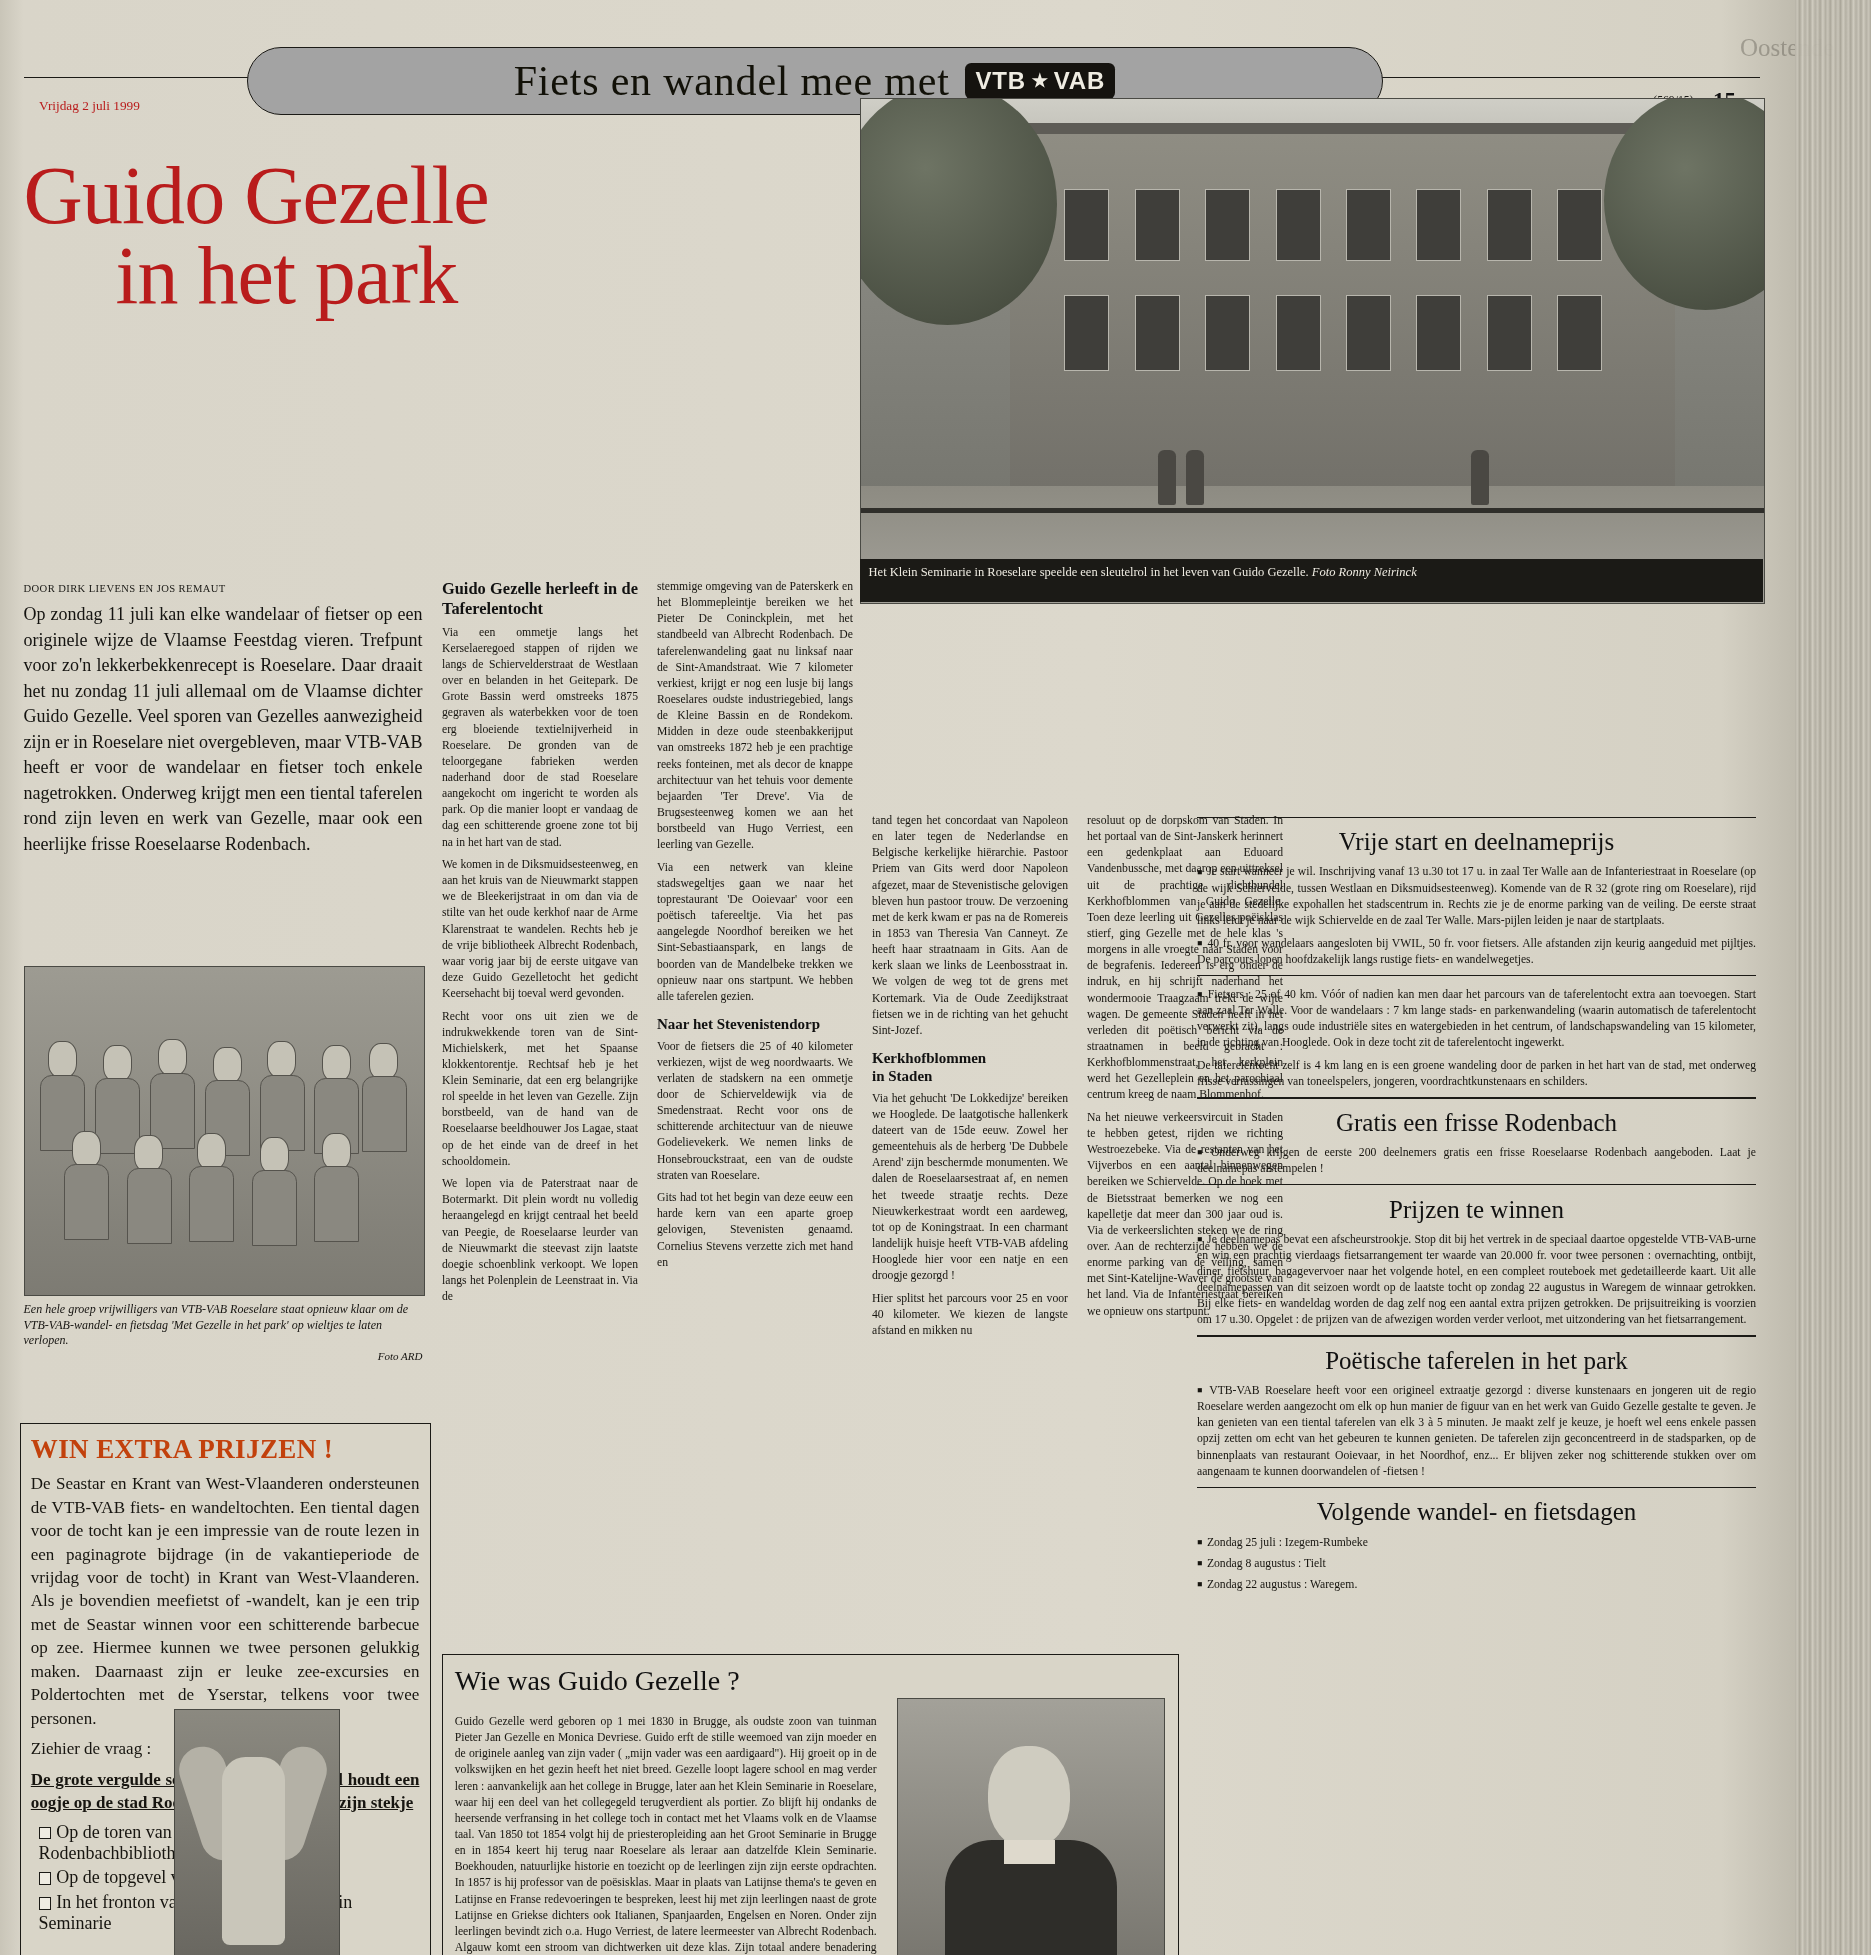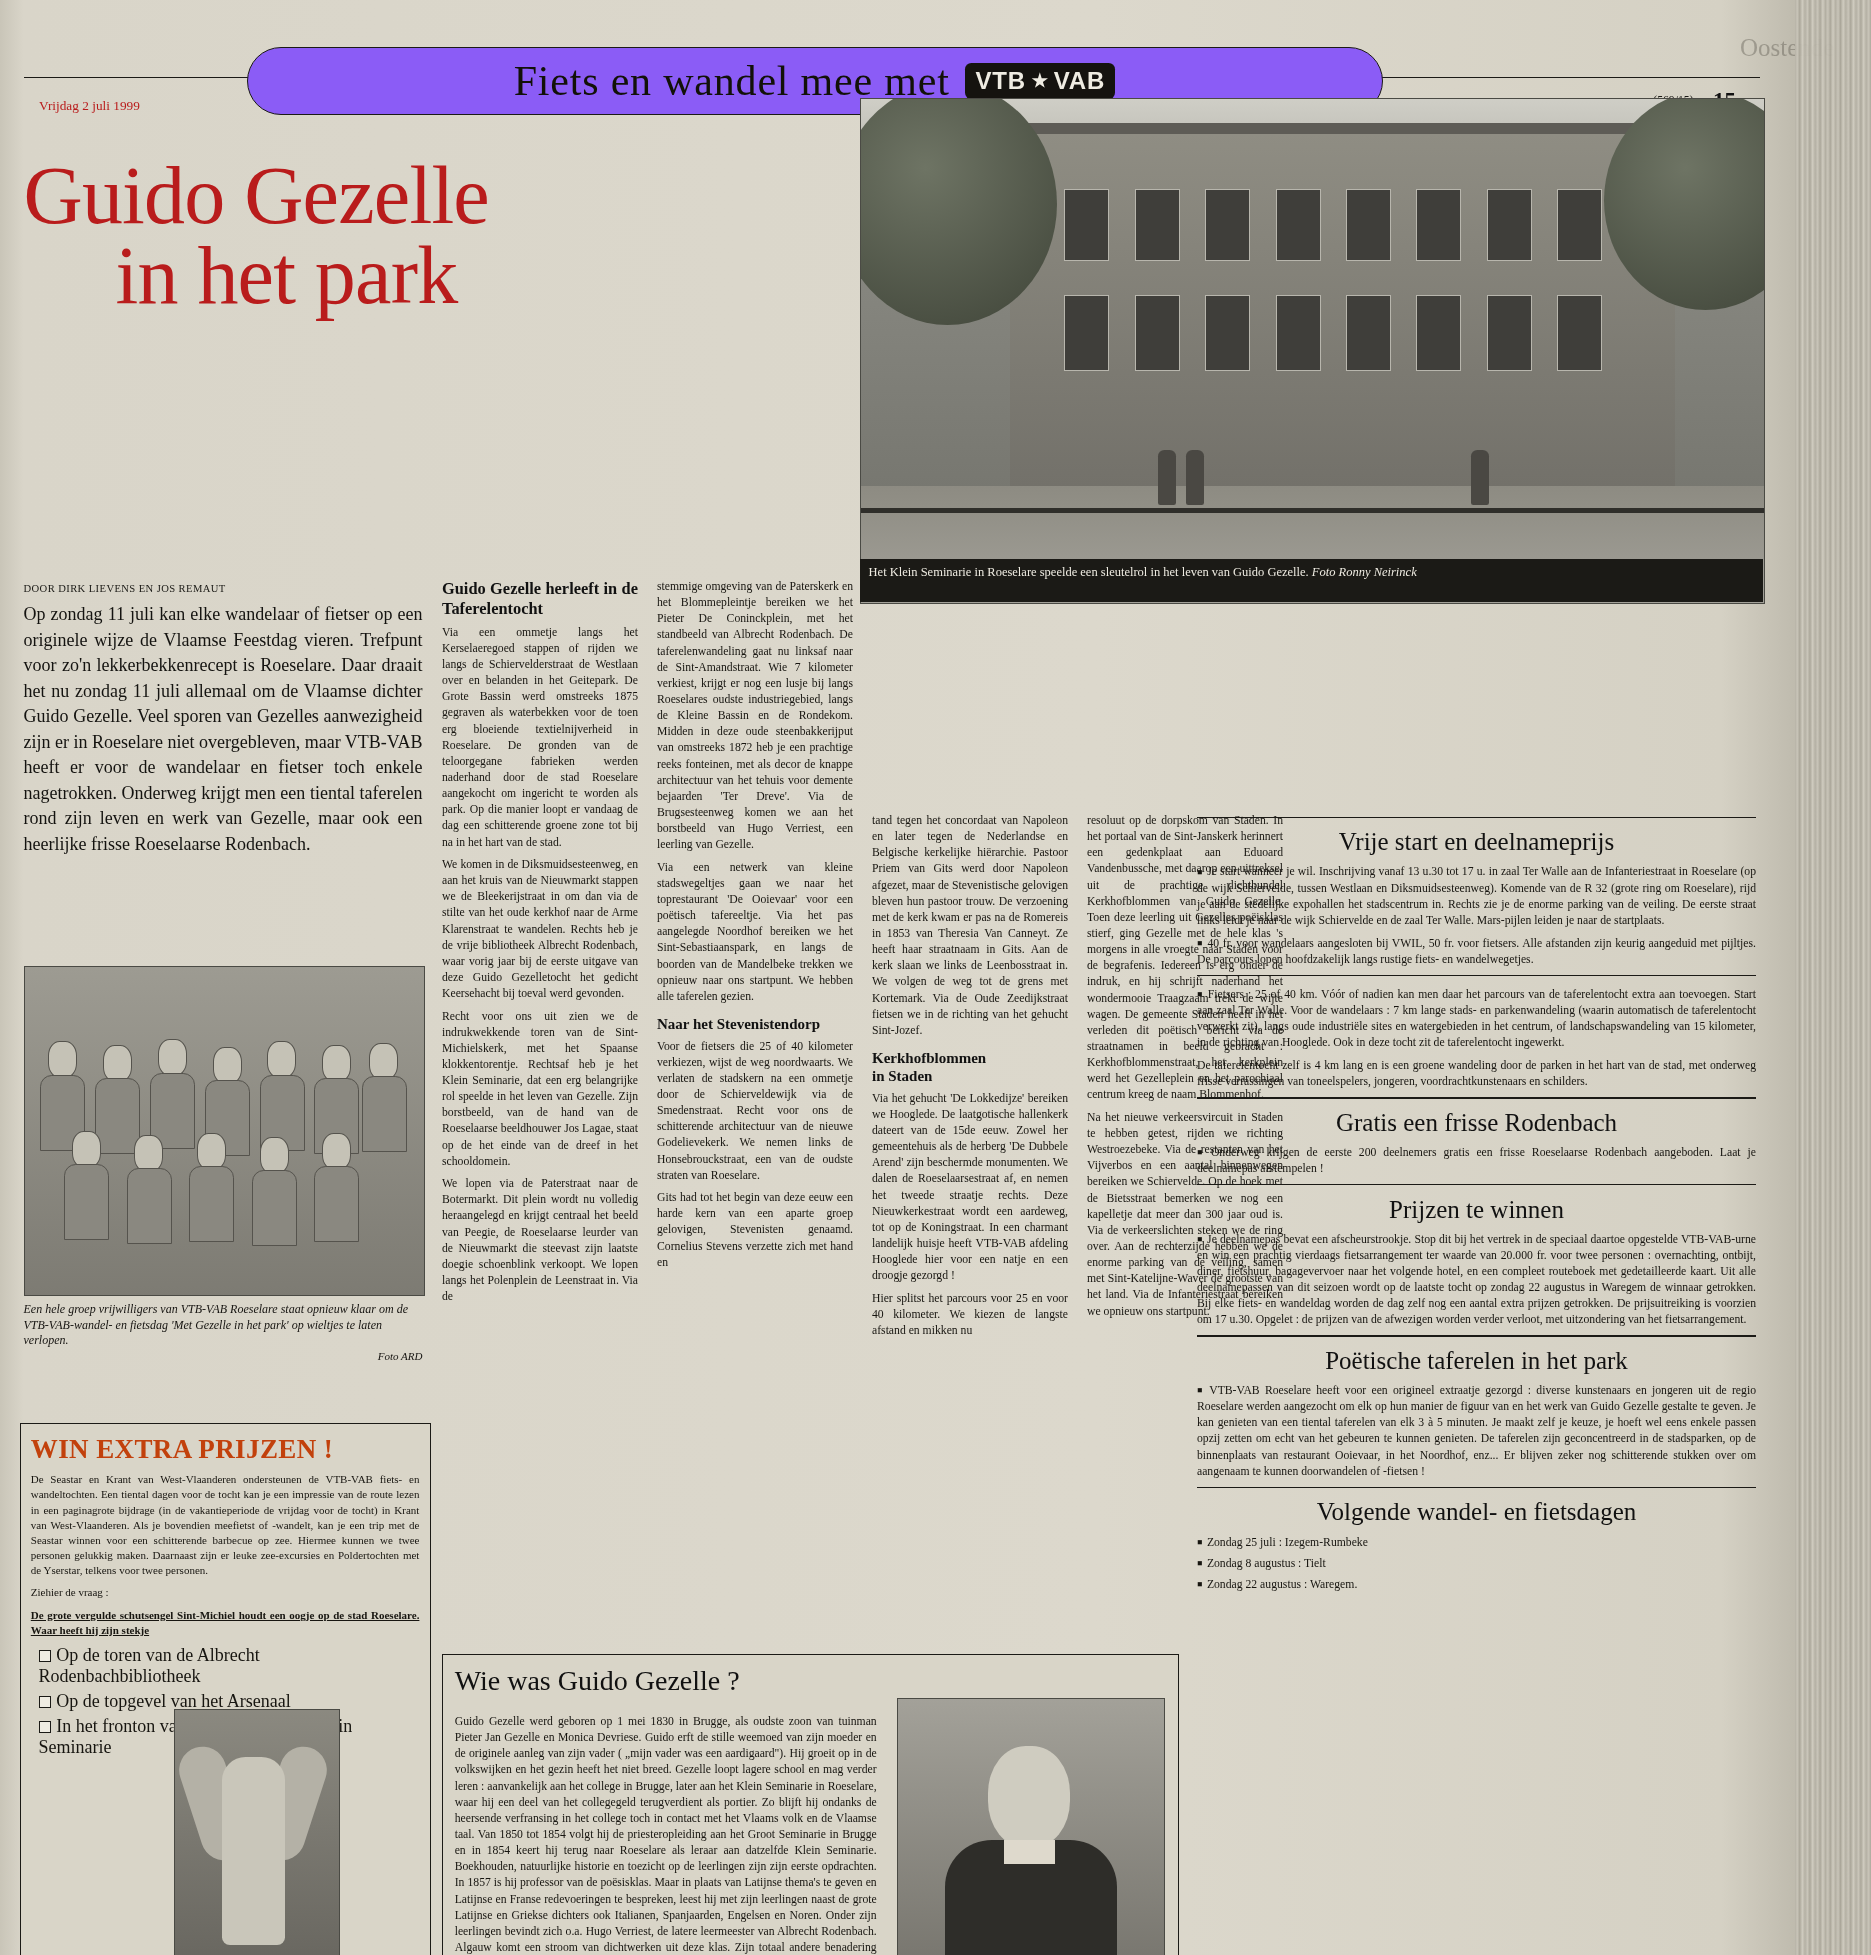--- a/index.html
+++ b/index.html
@@ -39,21 +39,21 @@
   .masthead{
     position:absolute;left:23.5px;top:39px;width:1736px;height:78px;
   }
   .mh-rule{position:absolute;left:0;top:38px;width:1736px;height:1.2px;background:#1b1a16;}
   .mh-date{
     position:absolute;left:15.6px;top:59px;font-size:13.3px;color:#b91c1c;
     font-family:"Liberation Serif", serif;
   }
   .mh-box{
     position:absolute;left:223px;top:7.8px;width:1134px;height:66px;
-    background:#8b5cf6;border:1.2px solid #1b1a16;border-radius:35px;
+    background:#a3a3a3;border:1.2px solid #1b1a16;border-radius:35px;
     display:flex;align-items:center;justify-content:center;gap:15.6px;
   }
   .mh-title{font-size:42px;letter-spacing:0.8px;color:#121108;white-space:nowrap;}
   .vtb-logo{
     display:inline-flex;align-items:center;justify-content:center;
     background:#15130f;color:#efece2;border-radius:6.3px;
     padding:3.9px 10.2px;font-family:"Liberation Sans", sans-serif;
     font-weight:bold;font-size:24px;letter-spacing:0.8px;gap:5.5px;
   }
   .vtb-logo .star{
@@ -117,21 +117,21 @@
 
   
   .winbox{
     position:absolute;left:19.6px;top:1423px;width:409px;height:798px;
     border:1.2px solid #1b1a16;background:#d9d5c8;
   }
   .winbox h2{
     margin:10.2px 0 7px 10.2px;font-size:27px;letter-spacing:0.4px;color:#c2410c;font-weight:bold;
     font-family:"Liberation Serif",serif;
   }
-  .winbox p{margin:0 10.2px 7px 10.2px;font-size:11px;line-height:1.38;text-align:justify;color:#171510;}
+  .winbox p{margin:0 10.2px 7px 10.2px;font-size:17px;line-height:1.38;text-align:justify;color:#171510;}
   .winbox .q{font-weight:bold;text-decoration:underline;}
   .opt{margin:0 10.2px 3.9px 18px;font-size:18px;color:#171510;}
   .opt .cb{display:inline-block;width:10.2px;height:10.2px;border:0.8px solid #1b1a16;margin-right:5.5px;vertical-align:-1.2px;background:#efece2;}
   .statue{
     position:absolute;left:153px;top:285px;width:164px;height:344px;
     background:linear-gradient(180deg,#8b8980,#5c5a54);border:0.8px solid #4a4a44;overflow:hidden;
   }
   .statue .fig{position:absolute;left:47px;top:47px;width:63px;height:188px;background:#c9c6ba;border-radius:23.5px 23.5px 7.8px 7.8px;}
   .statue .wing{position:absolute;left:15.6px;top:35px;width:47px;height:117px;background:#b4b1a6;transform:rotate(-18deg);border-radius:23.5px;}
   .statue .wing2{position:absolute;left:94px;top:35px;width:47px;height:117px;background:#b4b1a6;transform:rotate(18deg);border-radius:23.5px;}

